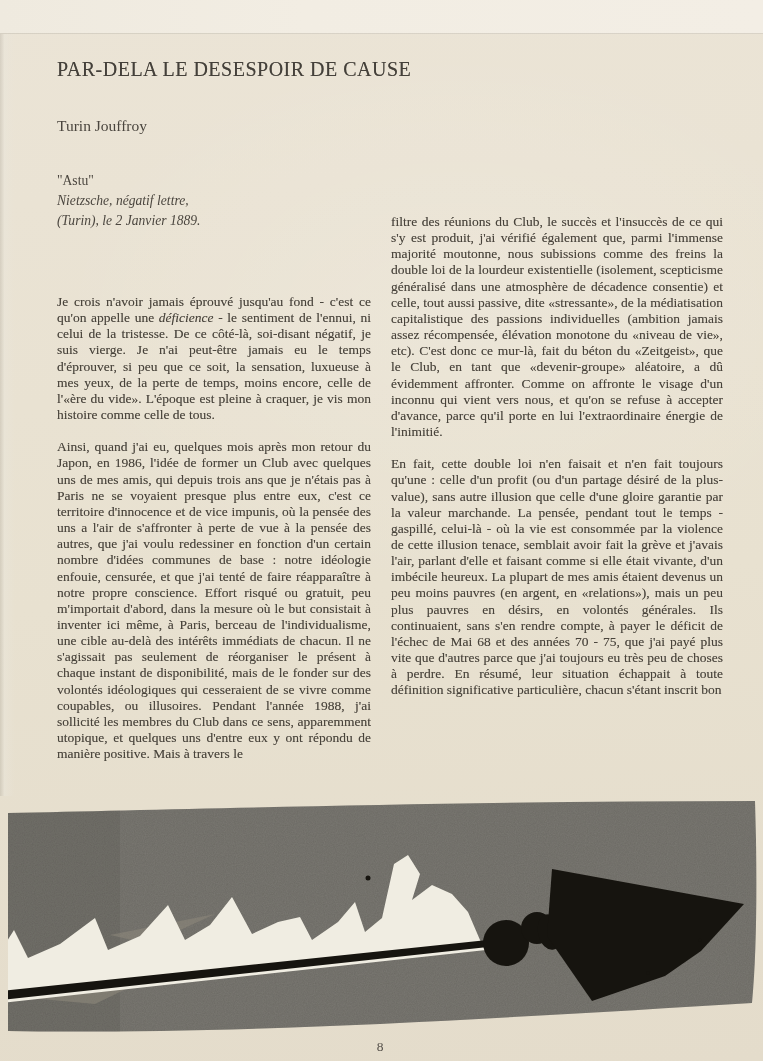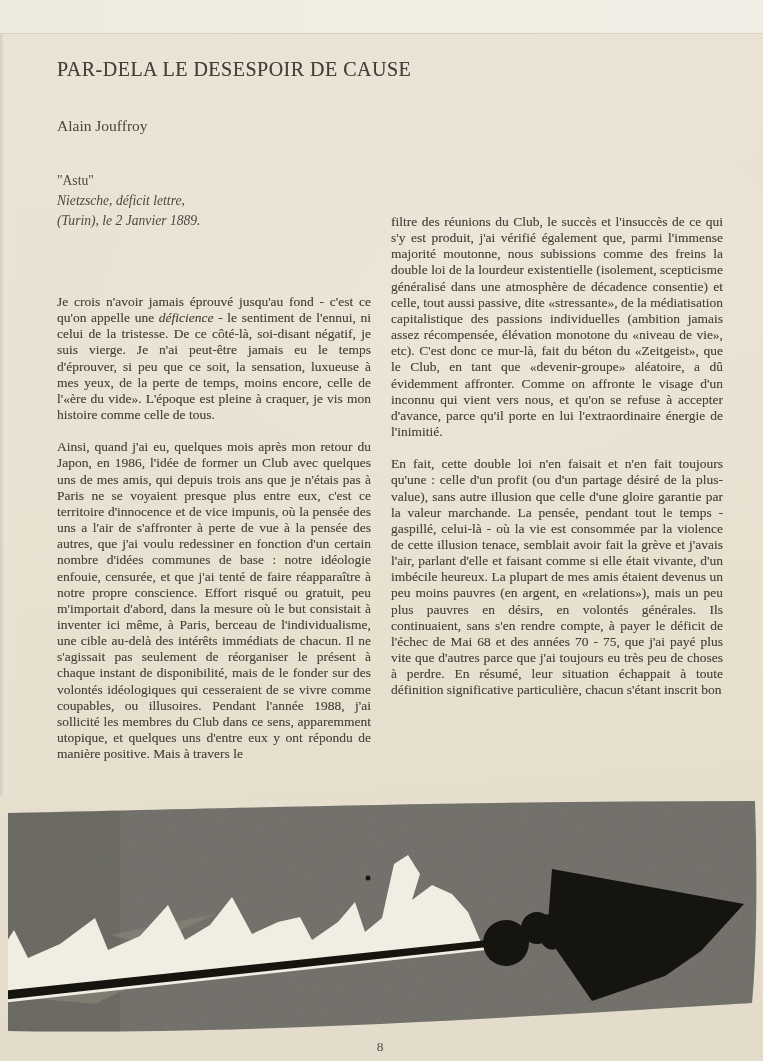--- a/index.html
+++ b/index.html
@@ -77,25 +77,25 @@
 </head>
 <body>
 
 <div class="page">
 
   <div class="top-edge"></div>
   <div class="left-edge"></div>
 
   <h1 class="title">PAR-DELA LE DESESPOIR DE CAUSE</h1>
 
-  <div class="author">Alain Jouffroy</div>
+  <div class="author">Turin Jouffroy</div>
 
   <div class="epigraph">
     <div>"Astu"</div>
-    <div class="it">Nietzsche, déficit lettre,</div>
+    <div class="it">Nietzsche, négatif lettre,</div>
     <div class="it">(Turin), le 2 Janvier 1889.</div>
   </div>
 
   <div class="col col-left">
     <p><span>Je crois n'avoir jamais éprouvé jusqu'au fond - c'est ce qu'on appelle une </span><i>déficience</i><span> - le sentiment de l'ennui, ni celui de la tristesse. De ce côté-là, soi-disant négatif, je suis vierge. Je n'ai peut-être jamais eu le temps d'éprouver, si peu que ce soit, la sensation, luxueuse à mes yeux, de la perte de temps, moins encore, celle de l'«ère du vide». L'époque est pleine à craquer, je vis mon histoire comme celle de tous.</span></p>
     <p>Ainsi, quand j'ai eu, quelques mois après mon retour du Japon, en 1986, l'idée de former un Club avec quelques uns de mes amis, qui depuis trois ans que je n'étais pas à Paris ne se voyaient presque plus entre eux, c'est ce territoire d'innocence et de vice impunis, où la pensée des uns a l'air de s'affronter à perte de vue à la pensée des autres, que j'ai voulu redessiner en fonction d'un certain nombre d'idées communes de base : notre idéologie enfouie, censurée, et que j'ai tenté de faire réapparaître à notre propre conscience. Effort risqué ou gratuit, peu m'importait d'abord, dans la mesure où le but consistait à inventer ici même, à Paris, berceau de l'individualisme, une cible au-delà des intérêts immédiats de chacun. Il ne s'agissait pas seulement de réorganiser le présent à chaque instant de disponibilité, mais de le fonder sur des volontés idéologiques qui cesseraient de se vivre comme coupables, ou illusoires. Pendant l'année 1988, j'ai sollicité les membres du Club dans ce sens, apparemment utopique, et quelques uns d'entre eux y ont répondu de manière positive. Mais à travers le</p>
   </div>
 
   <div class="col col-right">
     <p>filtre des réunions du Club, le succès et l'insuccès de ce qui s'y est produit, j'ai vérifié également que, parmi l'immense majorité moutonne, nous subissions comme des freins la double loi de la lourdeur existentielle (isolement, scepticisme généralisé dans une atmosphère de décadence consentie) et celle, tout aussi passive, dite «stressante», de la médiatisation capitalistique des passions individuelles (ambition jamais assez récompensée, élévation monotone du «niveau de vie», etc). C'est donc ce mur-là, fait du béton du «Zeitgeist», que le Club, en tant que «devenir-groupe» aléatoire, a dû évidemment affronter. Comme on affronte le visage d'un inconnu qui vient vers nous, et qu'on se refuse à accepter d'avance, parce qu'il porte en lui l'extraordinaire énergie de l'inimitié.</p>

